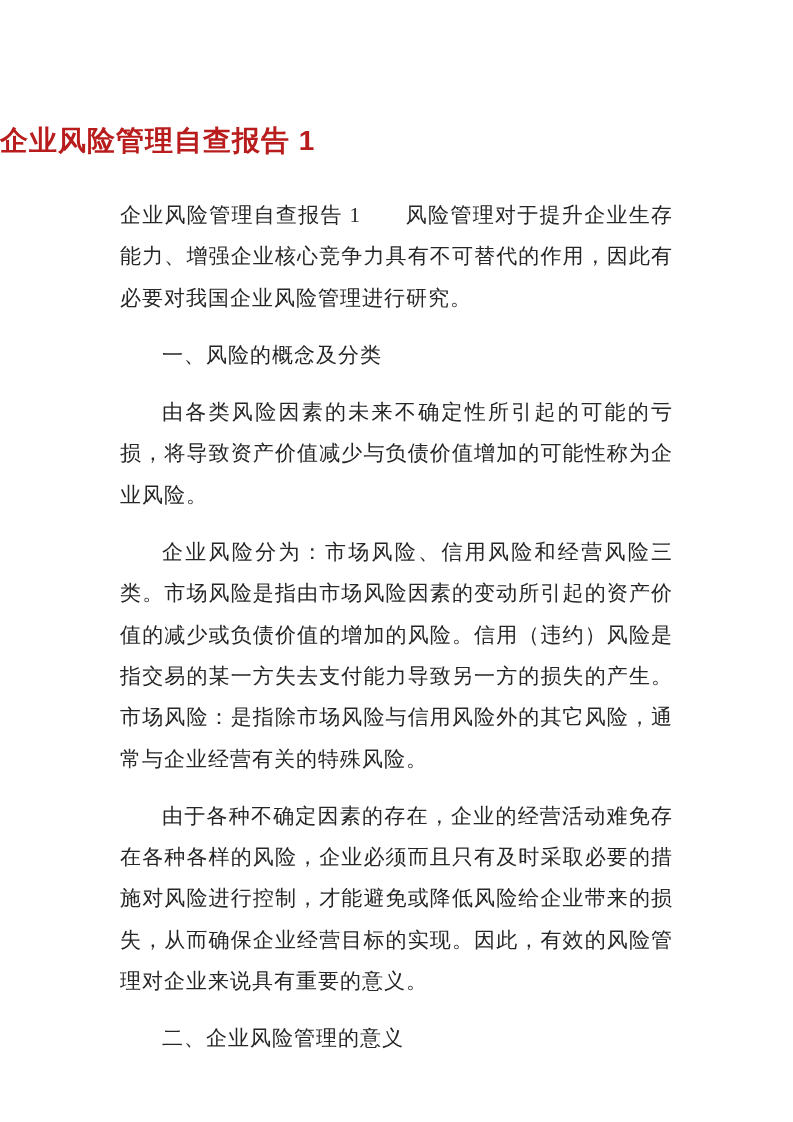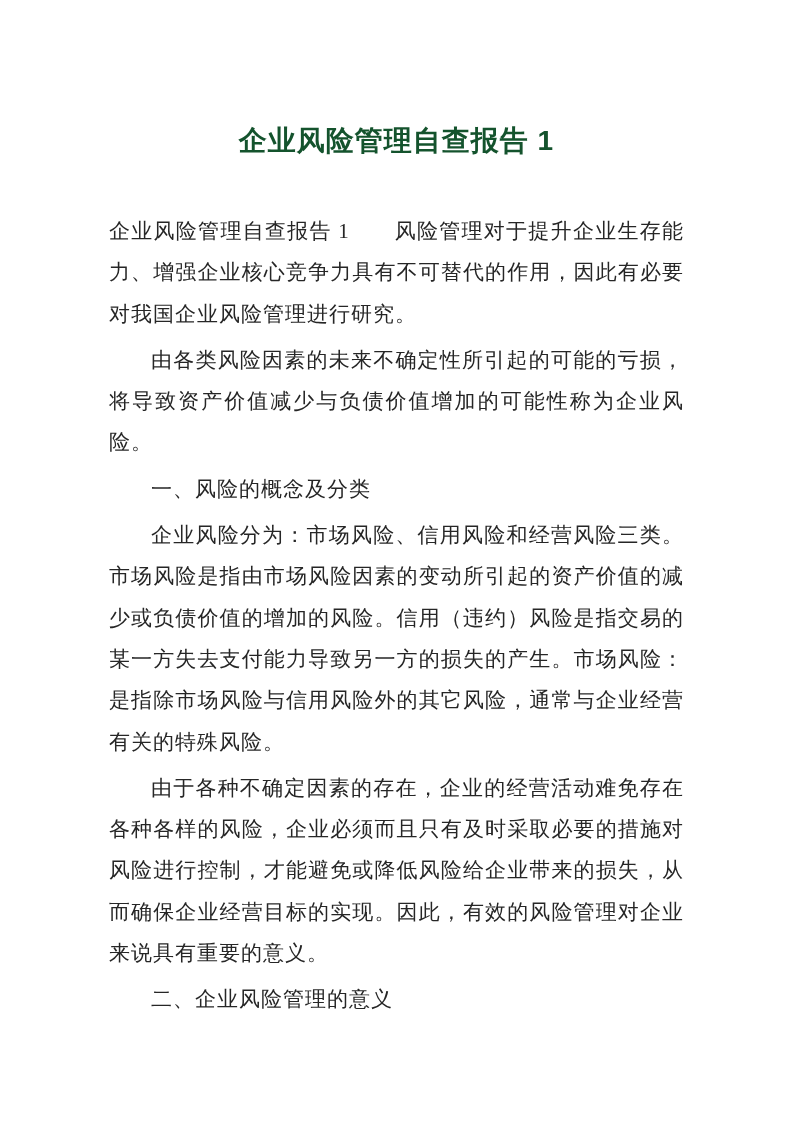--- a/index.html
+++ b/index.html
@@ -11,53 +11,52 @@
     position: relative;
     width: 793px;
     height: 1122px;
     background: #ffffff;
     overflow: hidden;
     font-family: "Liberation Serif", "DejaVu Serif", serif;
     color: #262626;
     box-sizing: border-box;
   }
   .doc-title {
-    margin: 126px 0 55px 0;
+    margin: 126px 0 39px 0;
     padding: 0;
-    text-align: center;
     font-family: "Liberation Sans", "DejaVu Sans", sans-serif;
     font-weight: 700;
     font-size: 28px;
     line-height: 30px;
     letter-spacing: 1px;
-    color: #14532d;
+    color: #b91c1c;
   }
   .content {
     padding: 0 104px;
   }
   .content p {
-    margin: 5px;
+    margin: 16px;
     padding: 0;
     font-size: 21px;
     line-height: 41.3px;
     letter-spacing: 1px;
     text-align: justify;
     text-justify: inter-ideograph;
     word-break: break-all;
   }
   .content p.indent {
     text-indent: 42px;
   }
 </style>
 </head>
 <body>
 
 <div class="page">
   <h1 class="doc-title">企业风险管理自查报告 1</h1>
   <div class="content">
       <p class="">企业风险管理自查报告 1　　风险管理对于提升企业生存能力、增强企业核心竞争力具有不可替代的作用，因此有必要对我国企业风险管理进行研究。</p>
+      <p class="indent">一、风险的概念及分类</p>
       <p class="indent">由各类风险因素的未来不确定性所引起的可能的亏损，将导致资产价值减少与负债价值增加的可能性称为企业风险。</p>
-      <p class="indent">一、风险的概念及分类</p>
       <p class="indent">企业风险分为：市场风险、信用风险和经营风险三类。市场风险是指由市场风险因素的变动所引起的资产价值的减少或负债价值的增加的风险。信用（违约）风险是指交易的某一方失去支付能力导致另一方的损失的产生。市场风险：是指除市场风险与信用风险外的其它风险，通常与企业经营有关的特殊风险。</p>
       <p class="indent">由于各种不确定因素的存在，企业的经营活动难免存在各种各样的风险，企业必须而且只有及时采取必要的措施对风险进行控制，才能避免或降低风险给企业带来的损失，从而确保企业经营目标的实现。因此，有效的风险管理对企业来说具有重要的意义。</p>
       <p class="indent">二、企业风险管理的意义</p>
     </div>
 </div>
 
 </body></html>

